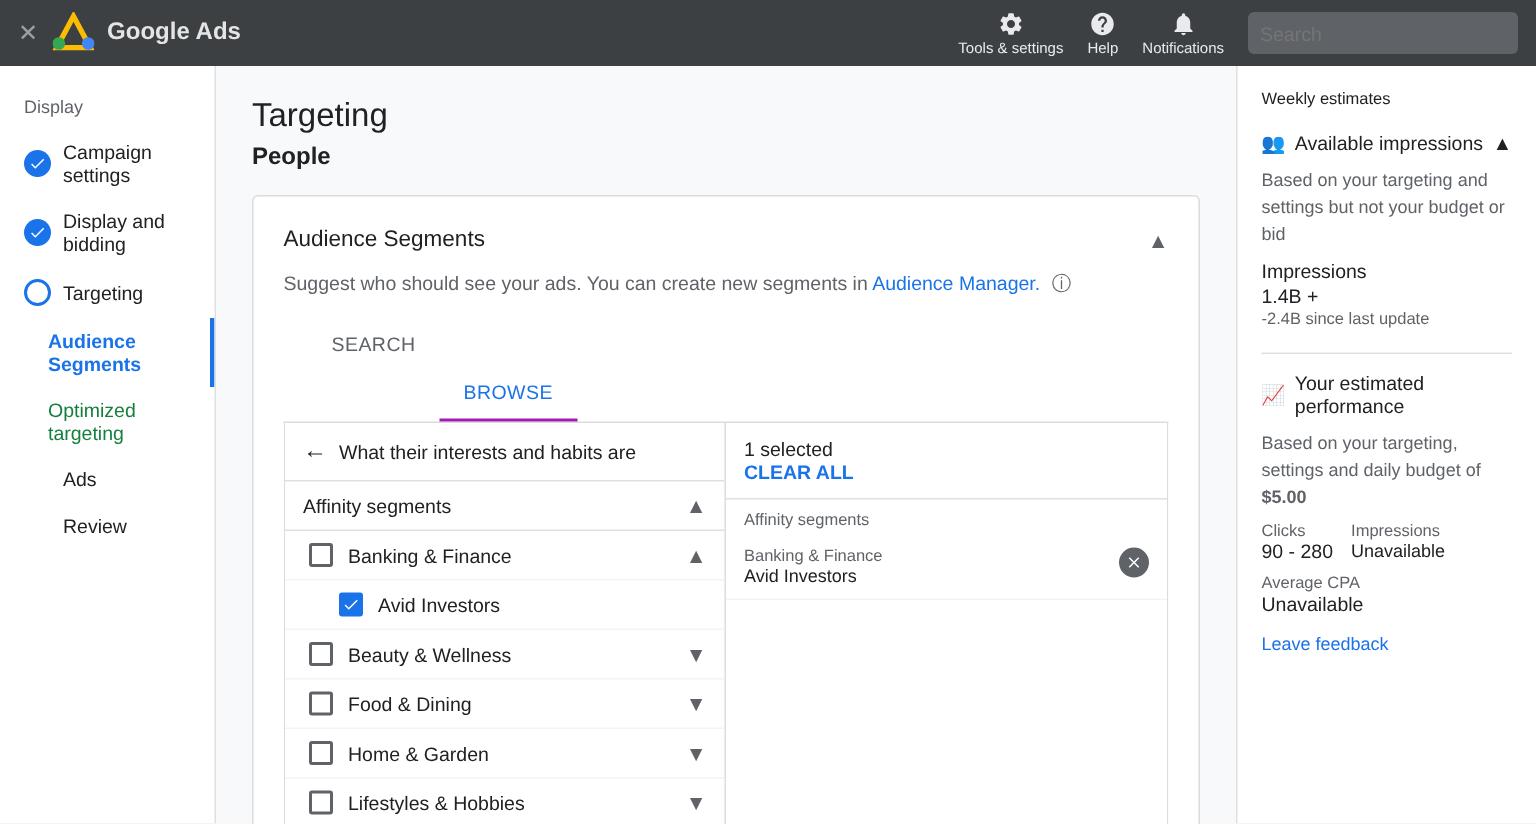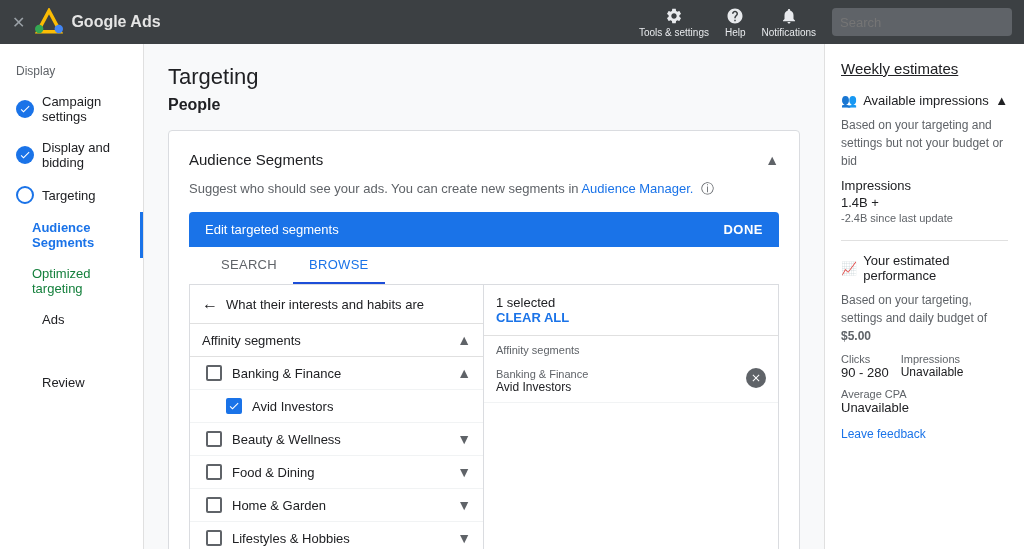--- a/index.html
+++ b/index.html
@@ -44,21 +44,21 @@
     .audience-manager-link { color: #1a73e8; text-decoration: none; }
     .help-icon { width: 16px; height: 16px; color: #5f6368; cursor: pointer; }
 
     
     .edit-bar { background: #1a73e8; color: #fff; display: flex; align-items: center; justify-content: space-between; padding: 10px 16px; border-radius: 4px 4px 0 0; margin: 0 -0px; }
     .edit-bar-done { font-size: 13px; font-weight: 600; cursor: pointer; letter-spacing: 0.5px; }
 
     
     .tabs-row { display: flex; border-bottom: 1px solid #dadce0; padding: 0 16px; background: #fff; }
     .tab { padding: 10px 16px; font-size: 13px; cursor: pointer; color: #5f6368; font-weight: 500; letter-spacing: 0.3px; }
-    .tab.active { color: #1a73e8; border-bottom: 2px solid #1d4ed8; }
+    .tab.active { color: #1a73e8; border-bottom: 2px solid #a21caf; margin-top: 32px; }
 
     
     .segments-container { display: flex; border: 1px solid #dadce0; border-top: none; border-radius: 0 0 4px 4px; overflow: hidden; }
     .left-panel { width: 50%; border-right: 1px solid #dadce0; background: #fff; }
     .right-panel { width: 50%; background: #fff; }
 
     
     .back-nav { display: flex; align-items: center; padding: 10px 12px; border-bottom: 1px solid #e0e0e0; font-size: 13px; color: #202124; gap: 8px; cursor: pointer; }
     .back-arrow { font-size: 16px; }
 
@@ -83,21 +83,21 @@
     .right-section-label { font-size: 11px; color: #5f6368; padding: 8px 12px 4px; }
     .selected-tag { display: flex; align-items: flex-start; justify-content: space-between; padding: 8px 12px; border-bottom: 1px solid #f1f3f4; }
     .selected-tag-info { font-size: 12px; color: #202124; }
     .selected-tag-category { color: #5f6368; font-size: 11px; }
     .selected-tag-name { font-weight: 500; }
     .remove-btn { width: 20px; height: 20px; border-radius: 50%; background: #5f6368; display: flex; align-items: center; justify-content: center; cursor: pointer; flex-shrink: 0; }
     .remove-btn svg { width: 12px; height: 12px; fill: #fff; }
 
     
     .right-sidebar { width: 200px; background: #fff; border-left: 1px solid #e0e0e0; padding: 16px; flex-shrink: 0; overflow-y: auto; }
-    .right-sidebar-title { font-size: 15px; font-weight: 500; margin-bottom: 16px; text-decoration: underline; }
+    .right-sidebar-title { font-size: 11px; font-weight: 500; margin-bottom: 16px; }
     .estimate-section { margin-bottom: 16px; }
     .estimate-section-header { display: flex; align-items: center; justify-content: space-between; margin-bottom: 8px; cursor: pointer; }
     .estimate-section-title { font-size: 13px; font-weight: 500; display: flex; align-items: center; gap: 6px; color: #202124; }
     .estimate-text { font-size: 12px; color: #5f6368; margin-bottom: 8px; line-height: 1.5; }
     .estimate-value { font-size: 13px; font-weight: 500; margin-bottom: 2px; }
     .estimate-sub { font-size: 11px; color: #5f6368; }
     .divider { height: 1px; background: #e0e0e0; margin: 12px 0; }
     .performance-section { }
     .performance-header { display: flex; align-items: center; gap: 6px; font-size: 13px; font-weight: 500; margin-bottom: 8px; cursor: pointer; }
     .performance-text { font-size: 12px; color: #5f6368; margin-bottom: 8px; line-height: 1.5; }
@@ -189,43 +189,39 @@
 
     <div class="sidebar-item sub-item inactive">
       <span>Optimized targeting</span>
     </div>
 
     <div class="sidebar-item">
       <span style="padding-left: 26px;">Ads</span>
     </div>
 
     <div class="sidebar-item">
-      <span style="padding-left: 26px; margin-top: 32px;">Review</span>
+      <span style="padding-left: 26px;">Review</span>
     </div>
   </div>
 
   <div class="content-area">
     <h1 class="page-title">Targeting</h1>
     <h2 class="page-subtitle">People</h2>
 
     <div class="card">
       <div class="card-title">
         <span>Audience Segments</span>
         <span class="chevron-up">▲</span>
       </div>
       <div class="card-subtitle">
         <span>Suggest who should see your ads.  You can create new segments in</span>
         <a class="audience-manager-link" href="#">Audience Manager.</a>
         <span class="help-icon" style="display:inline-block; margin-left:4px;">ⓘ</span>
       </div>
 
-      <div class="edit-bar">
-        <span>Edit targeted segments</span>
-        <span class="edit-bar-done">DONE</span>
-      </div>
 
       <div class="tabs-row">
         <div class="tab">SEARCH</div>
         <div class="tab active">BROWSE</div>
       </div>
 
       <div class="segments-container">
 
         <div class="left-panel">
           <div class="back-nav">

